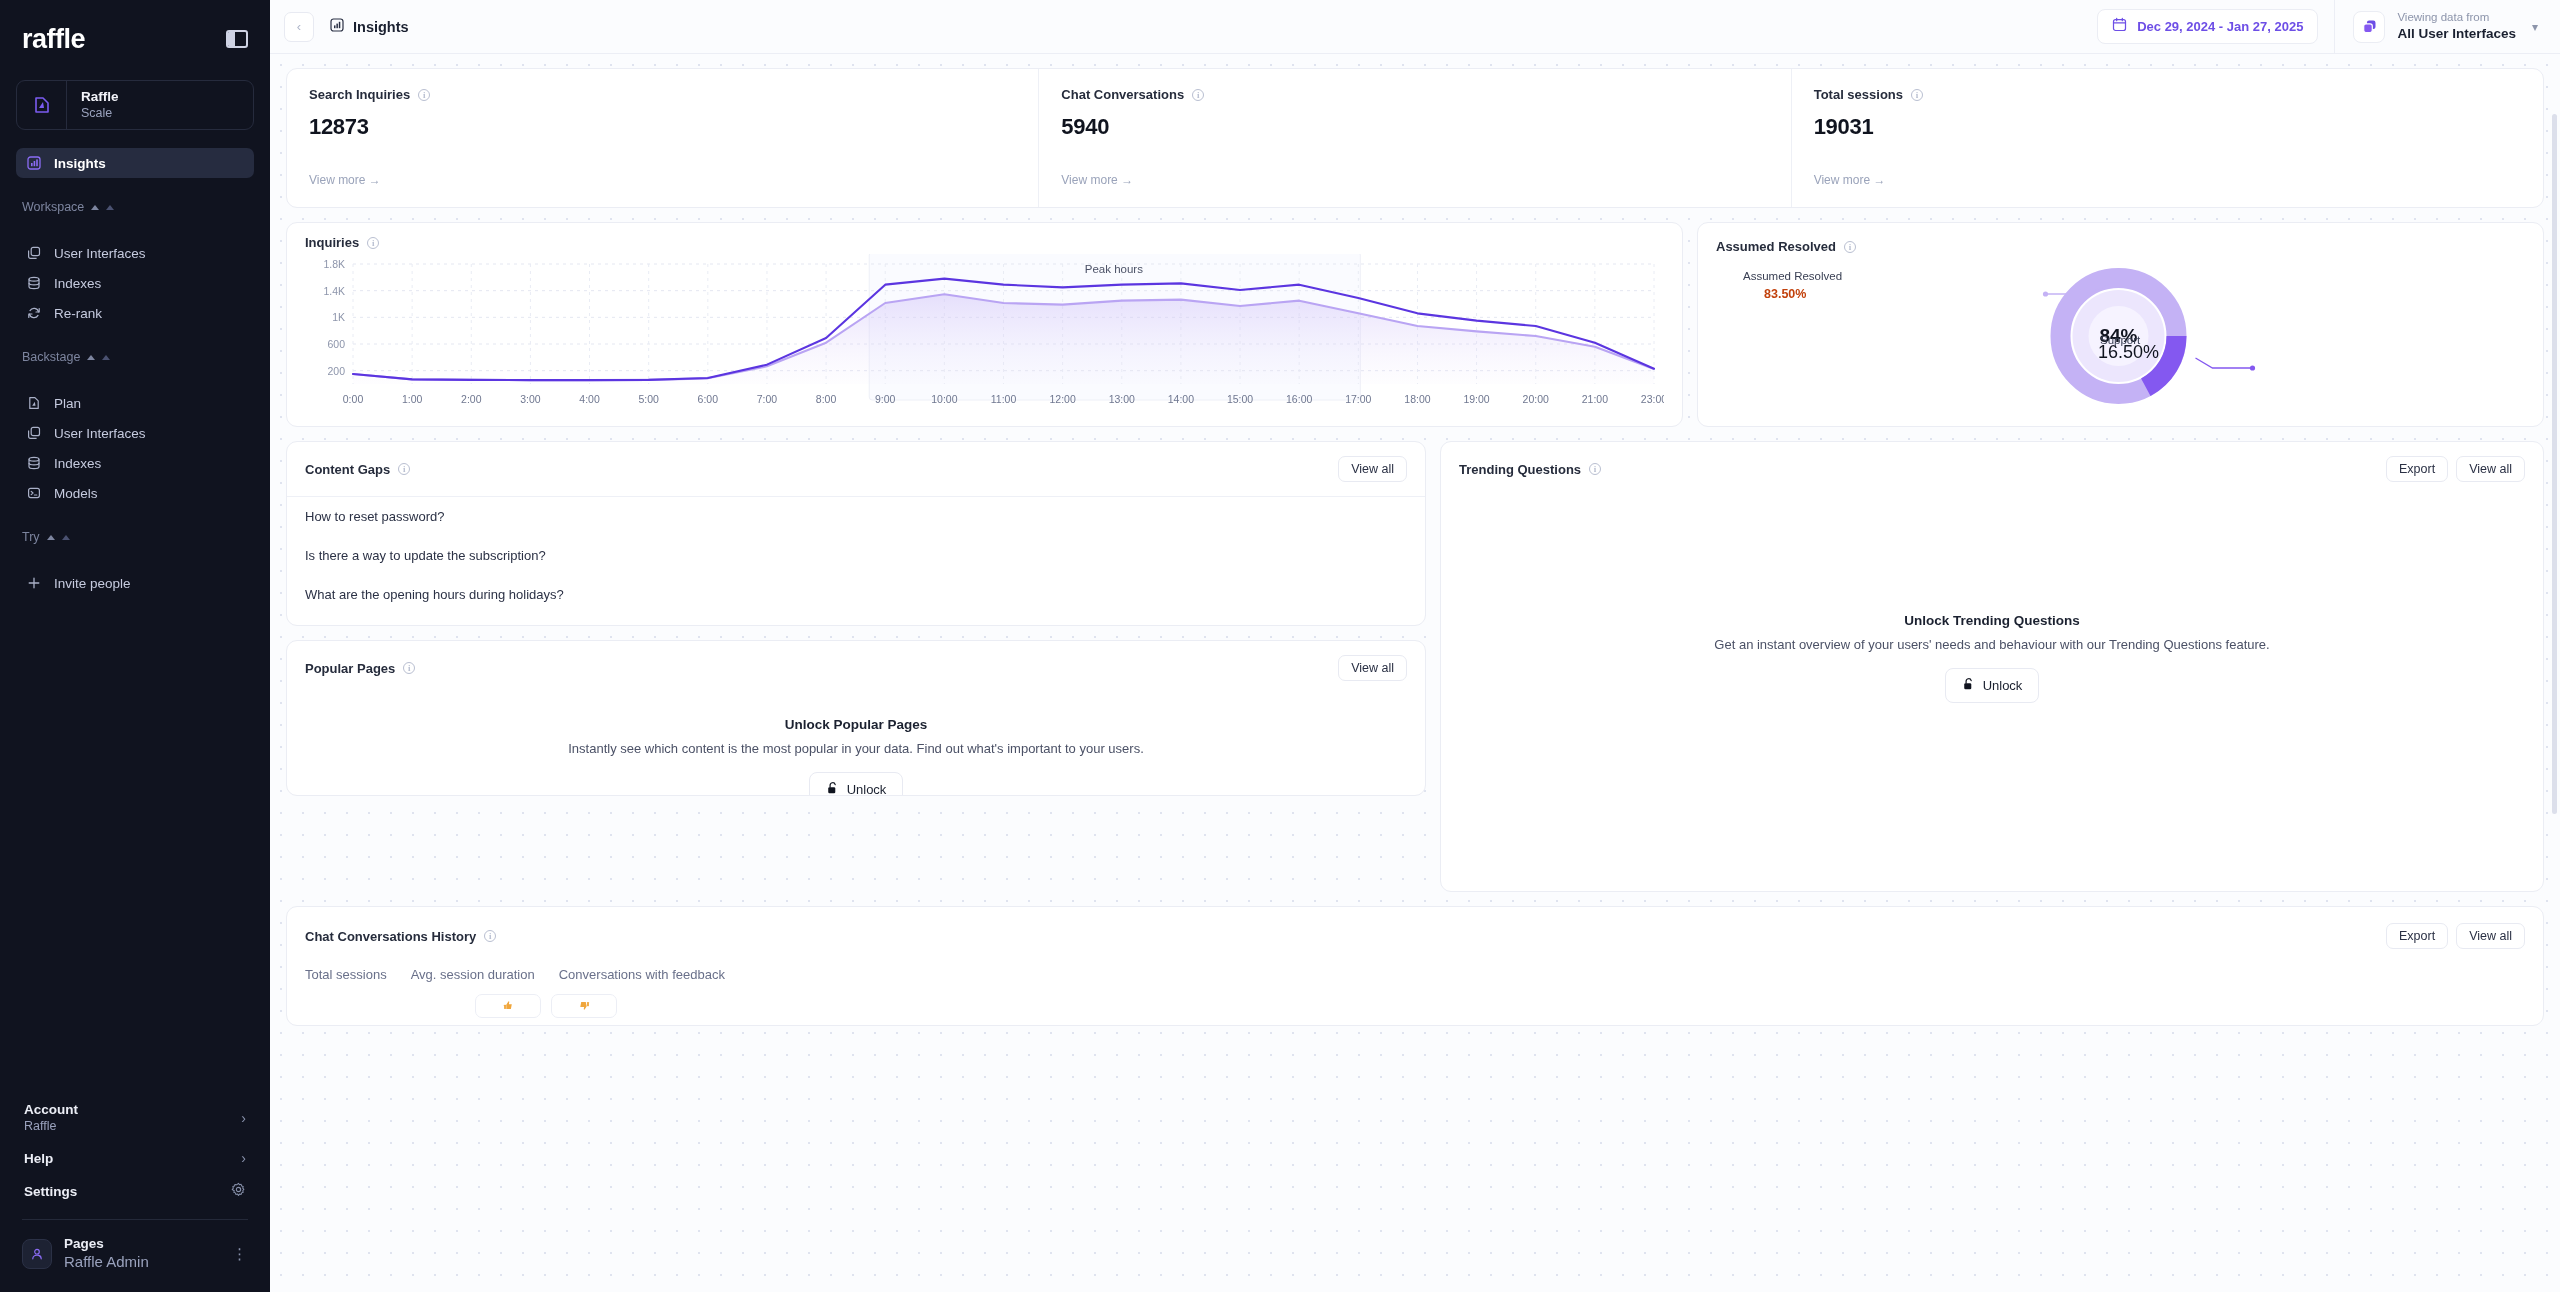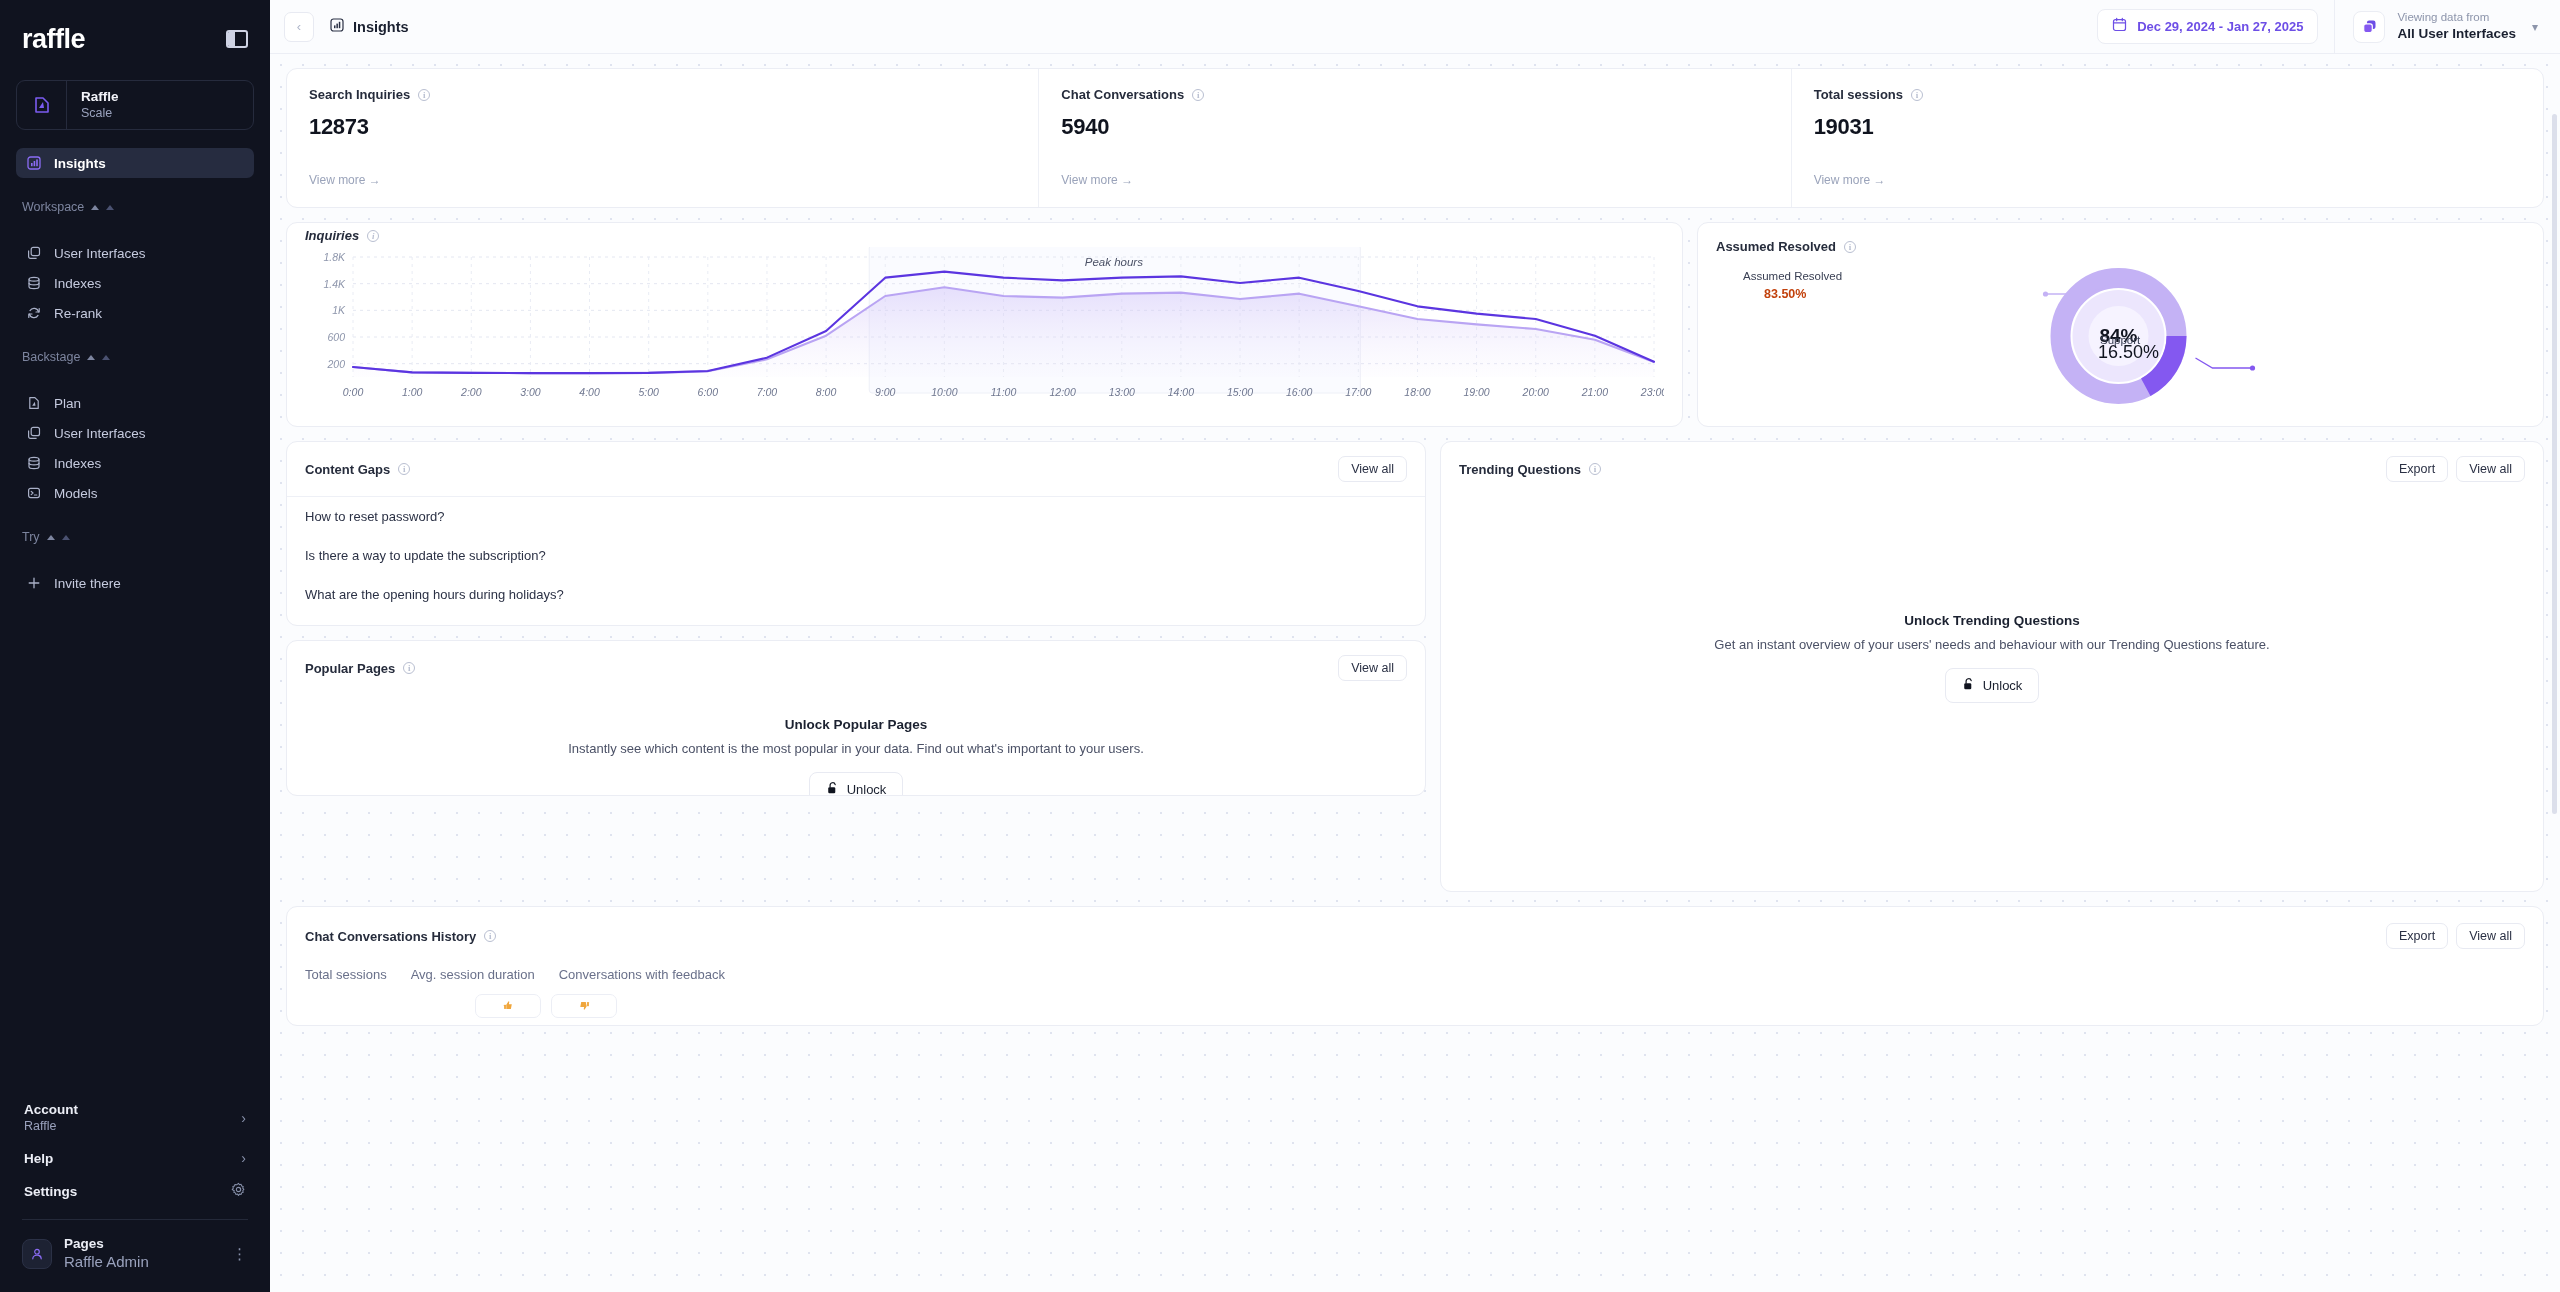--- a/index.html
+++ b/index.html
@@ -92,21 +92,21 @@
   .kpis{display:flex;height:140px;overflow:hidden;}
   .kpi{flex:1;padding:18px 22px 0 22px;display:flex;flex-direction:column;border-right:1px solid #eef0f6;}
   .kpi:last-child{border-right:none;}
   .kpi-h{display:flex;align-items:center;gap:8px;font-size:13px;font-weight:600;color:#262c3c;}
   .kpi-v{font-size:22px;font-weight:700;margin-top:12px;color:#10141f;letter-spacing:-0.3px;}
   .kpi-more{margin-top:auto;margin-bottom:20px;font-size:12px;color:#9aa3ba;cursor:pointer;}
   .info{width:12px;height:12px;border-radius:50%;border:1.2px solid #b9bfd1;color:#b9bfd1;font-size:9px;line-height:10px;text-align:center;font-weight:700;font-family:"Liberation Serif",serif;flex:0 0 12px;}
 
   
   .row2{display:flex;gap:14px;margin-top:14px;height:205px;}
-  .inq-card{flex:0 0 1395px;padding:5px 18px 0 18px;position:relative;font-style:italic;}
+  .inq-card{flex:0 0 1395px;padding:12px 18px 0 18px;position:relative;}
   .res-card{flex:1;padding:16px 18px 0 18px;position:relative;}
   .card-h{display:flex;align-items:center;gap:8px;font-size:13px;font-weight:600;color:#262c3c;}
   .chartbox{position:relative;width:100%;height:160px;margin-top:4px;}
   .peak-label{position:absolute;font-size:11.5px;color:#4b5166;}
 
   
   .row3{display:flex;gap:14px;margin-top:14px;height:451px;}
   .col-left{flex:0 0 1140px;display:flex;flex-direction:column;gap:0;}
   .col-right{flex:1;}
   .panel-h{display:flex;align-items:center;justify-content:space-between;padding:14px 18px;}
@@ -254,21 +254,21 @@
       <span class="caret"></span>
       <span class="caret dim"></span>
     </div>
     <div class="nav">
       <div class="nav-item">
         <span class="ic">
             <svg width="14" height="14" viewBox="0 0 14 14">
               <path d="M7 2.2v9.6M2.2 7h9.6" stroke="#aab1c8" stroke-width="1.3" stroke-linecap="round"></path>
             </svg>
           </span>
-        <span>Invite there</span>
+        <span>Invite people</span>
       </div>
     </div>
 
     <div class="sb-bottom">
       <div class="sb-row">
         <div class="sb-row-l">
           <div class="sb-row-t">Account</div>
           <div class="sb-row-s">Raffle</div>
         </div>
         <div class="chev">›</div>

